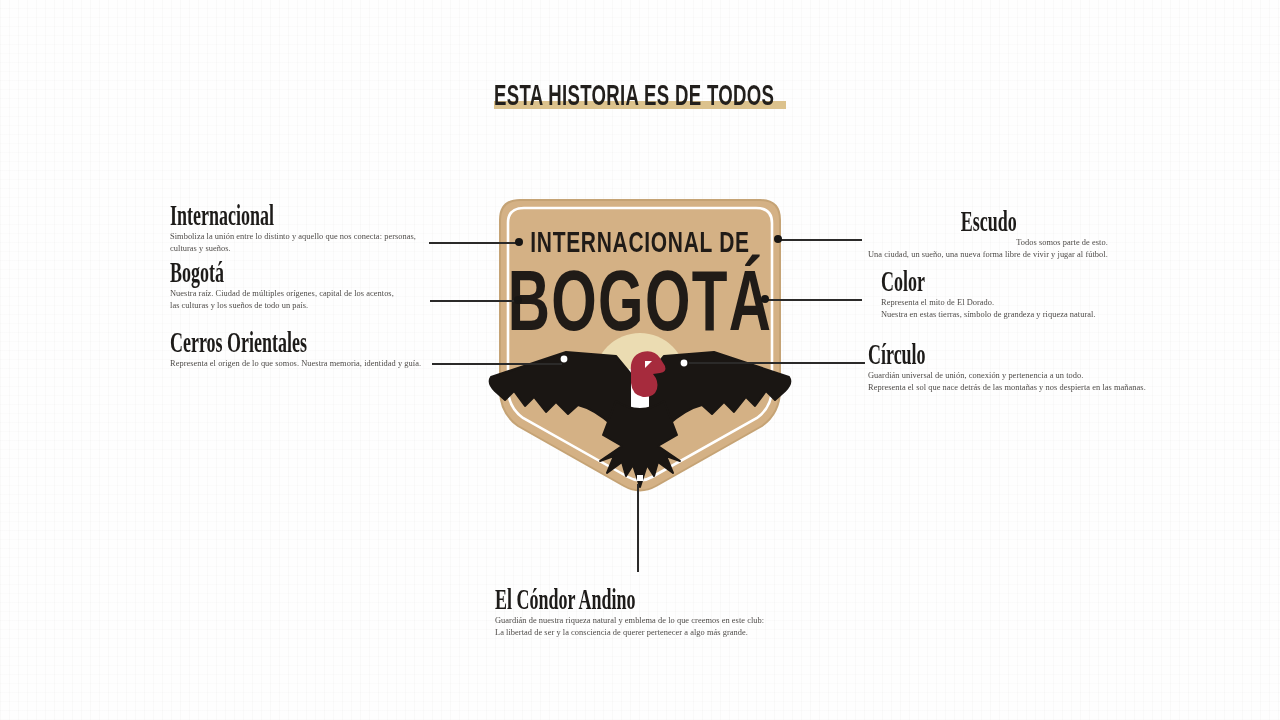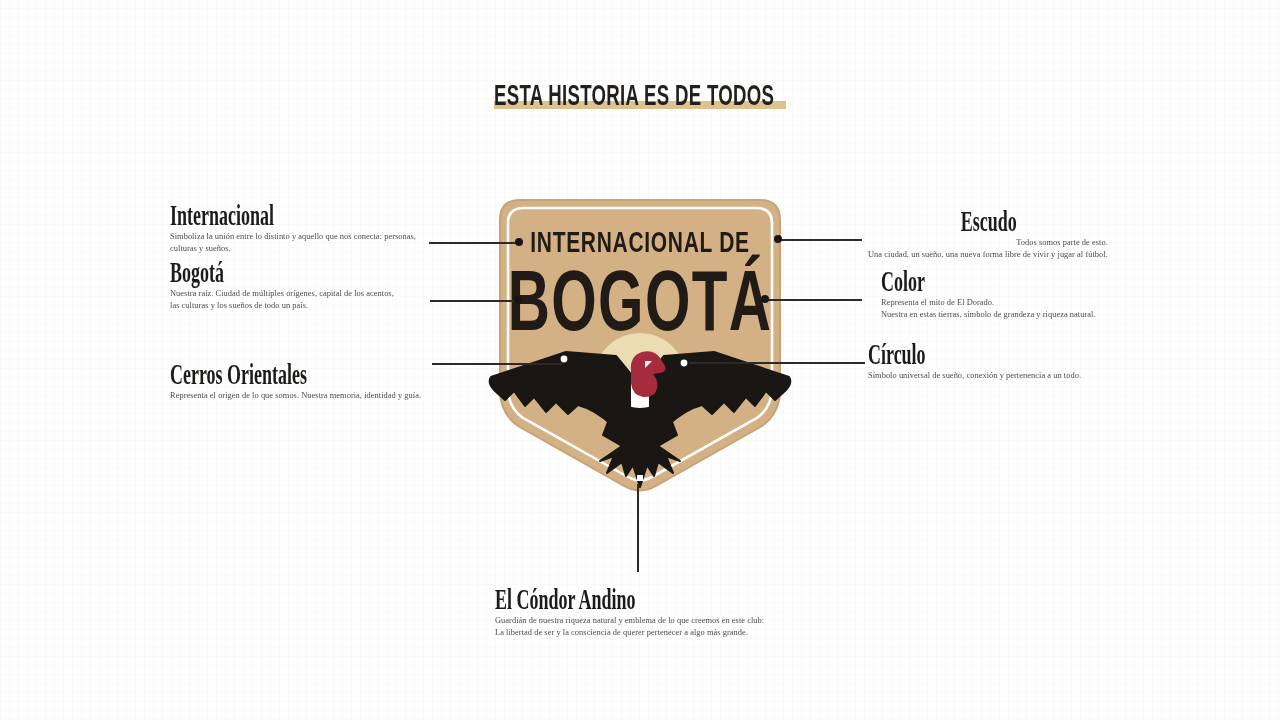--- a/index.html
+++ b/index.html
@@ -119,21 +119,21 @@
 </div>
 
 <div class="anno" style="left:170px; top:257px;">
   <div class="anno-h">Bogotá</div>
   <div class="anno-b-wrap">
     <div class="anno-b">Nuestra raíz. Ciudad de múltiples orígenes, capital de los acentos,</div>
     <div class="anno-b">las culturas y los sueños de todo un país.</div>
   </div>
 </div>
 
-<div class="anno" style="left:170px; top:327px;margin-top:32px;">
+<div class="anno" style="left:170px; top:327px;">
   <div class="anno-h">Cerros Orientales</div>
   <div class="anno-b-wrap">
     <div class="anno-b">Representa el origen de lo que somos. Nuestra memoria, identidad y guía.</div>
   </div>
 </div>
 
 <div class="anno" style="left:868px; top:206px;text-align:right;">
   <div class="anno-h">Escudo</div>
   <div class="anno-b-wrap">
     <div class="anno-b">Todos somos parte de esto.</div>
@@ -145,21 +145,22 @@
   <div class="anno-h">Color</div>
   <div class="anno-b-wrap">
     <div class="anno-b">Representa el mito de El Dorado.</div>
     <div class="anno-b">Nuestra en estas tierras, símbolo de grandeza y riqueza natural.</div>
   </div>
 </div>
 
 <div class="anno" style="left:868px; top:339px;">
   <div class="anno-h">Círculo</div>
   <div class="anno-b-wrap">
-    <div class="anno-b">Símbolo universal de sueño, conexión y pertenencia a un todo.</div>
+    <div class="anno-b">Guardián universal de unión, conexión y pertenencia a un todo.</div>
+    <div class="anno-b">Representa el sol que nace detrás de las montañas y nos despierta en las mañanas.</div>
   </div>
 </div>
 
 <div class="anno" style="left:495px; top:572px;margin-top:12px;">
   <div class="anno-h">El Cóndor Andino</div>
   <div class="anno-b-wrap">
     <div class="anno-b">Guardián de nuestra riqueza natural y emblema de lo que creemos en este club:</div>
     <div class="anno-b">La libertad de ser y la consciencia de querer pertenecer a algo más grande.</div>
   </div>
 </div>

